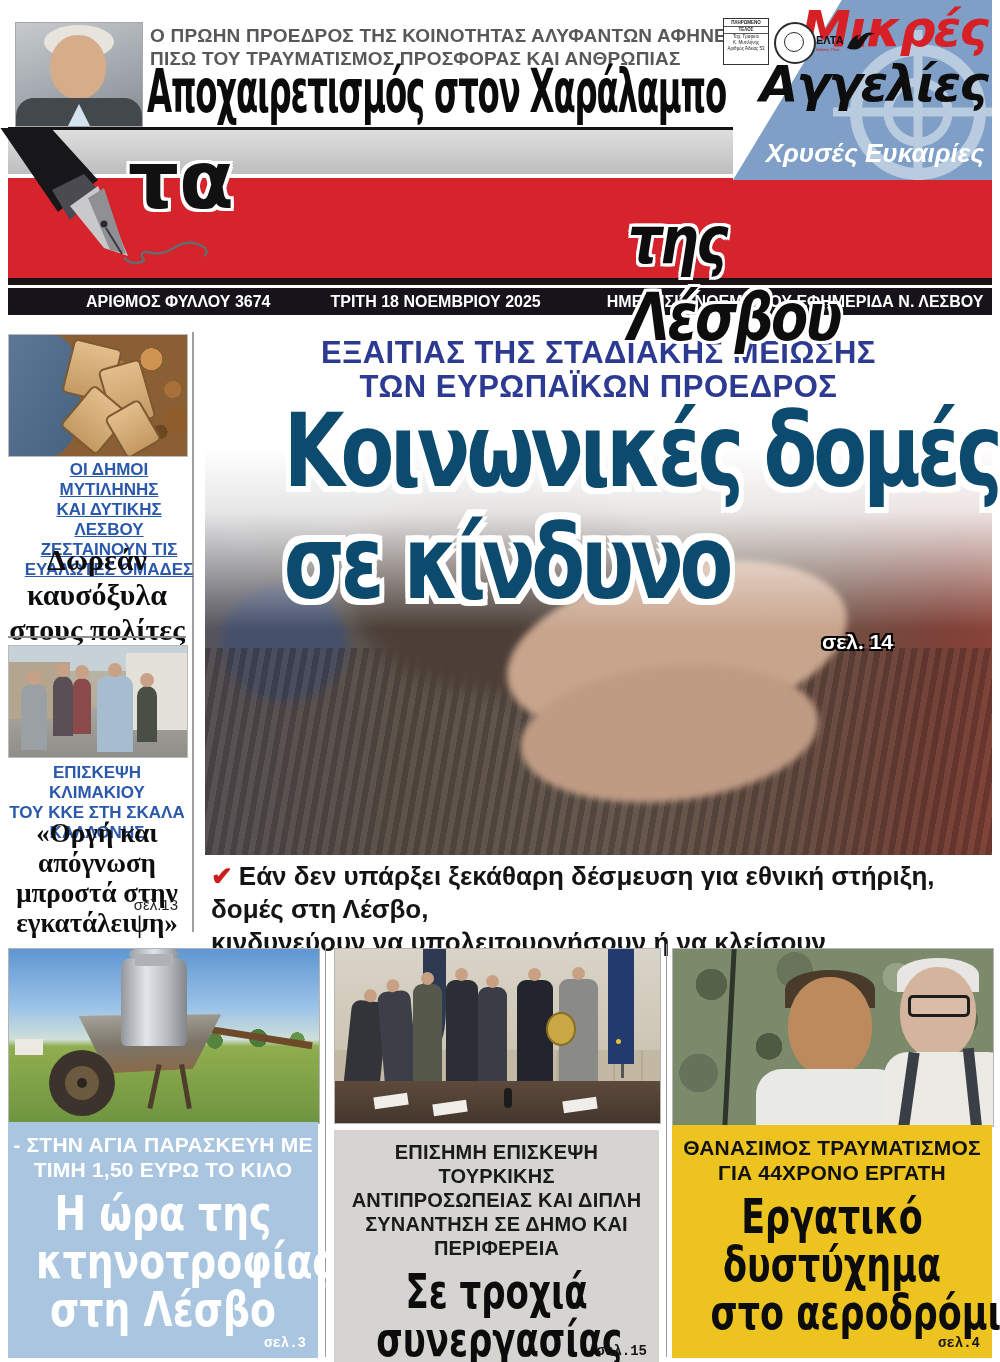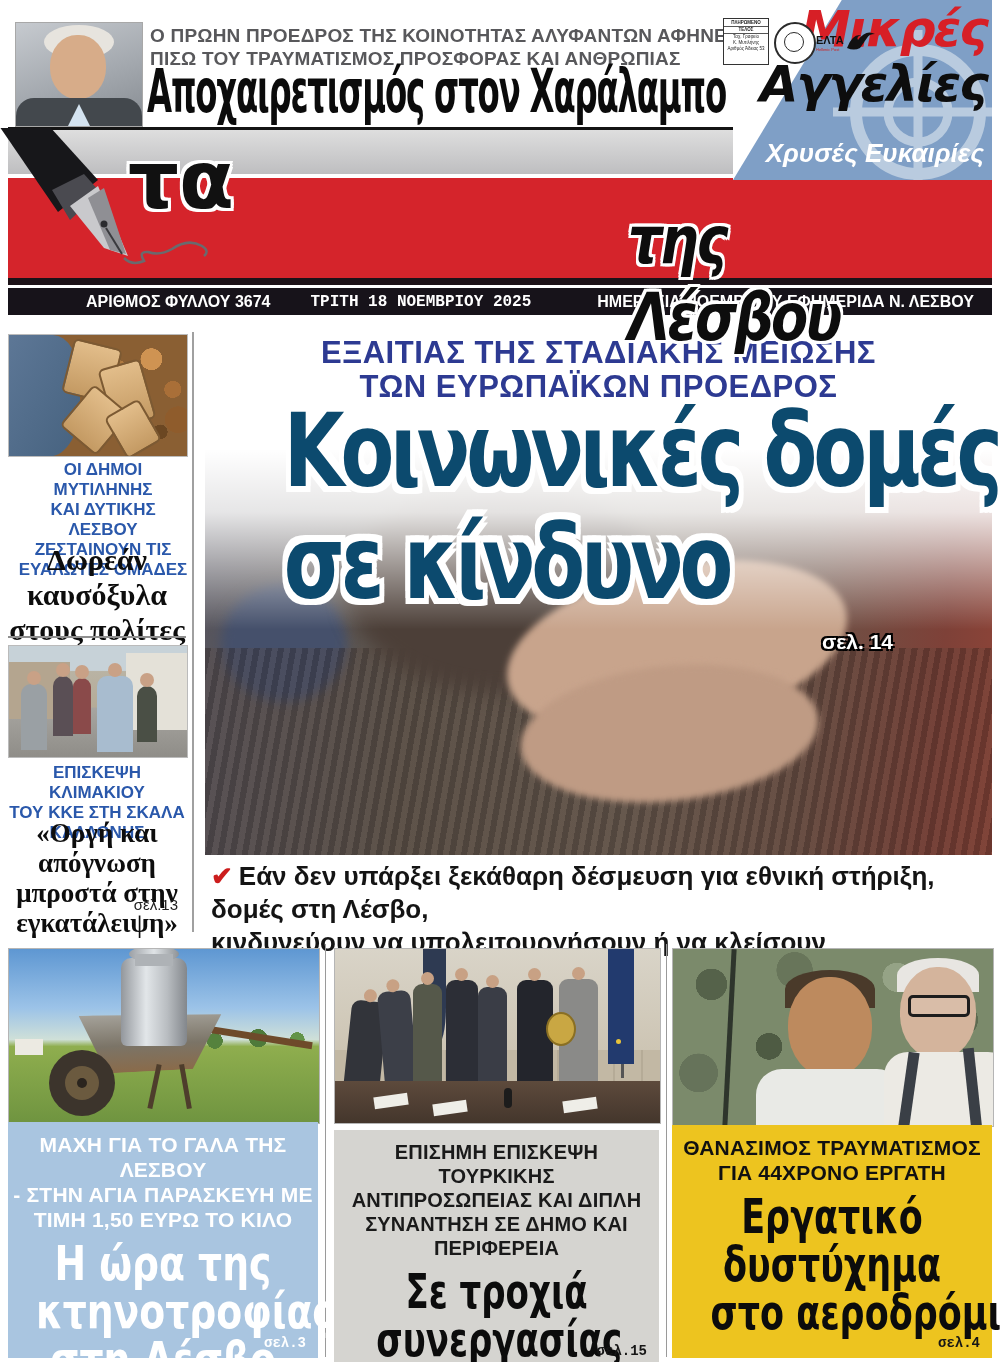--- a/index.html
+++ b/index.html
@@ -52,40 +52,40 @@
             text-shadow:-4px -4px 0 #111,4px -4px 0 #111,-4px 4px 0 #111,4px 4px 0 #111,0 4px 0 #111,4px 0 0 #111,0 -4px 0 #111,-4px 0 0 #111,9px 7px 4px rgba(40,40,40,.55);}
   .mast-tail{position:absolute;left:620px;top:72px;font-family:"DejaVu Sans",sans-serif;font-weight:bold;font-style:italic;
              font-size:66px;letter-spacing:-3px;color:#0d0d0d;z-index:3;transform:scale(.82,1);transform-origin:left top;
              text-shadow:-3px -3px 0 #fff,3px -3px 0 #fff,-3px 3px 0 #fff,3px 3px 0 #fff,0 3px 0 #fff,3px 0 0 #fff,0 -3px 0 #fff,-3px 0 0 #fff;}
   .pen{position:absolute;left:-8px;top:-2px;z-index:4;}
 
   
   .infobar{left:8px;top:288px;width:984px;height:27px;background:#17131a;color:#fff;display:flex;align-items:center;
            font-weight:bold;font-size:16px;}
   .infobar span{white-space:nowrap;}
-  .infobar .i1{margin-left:78px;} .infobar .i2{margin-left:40px;font-family:Liberation Mono, monospace;} .infobar .i3{margin-left:66px;}
+  .infobar .i1{margin-left:78px;} .infobar .i2{margin-left:60px;} .infobar .i3{margin-left:66px;}
 
   
   .vdiv{left:192px;top:332px;width:2px;height:600px;background:#a0a0a0;}
   .sb-photo1{left:8px;top:334px;width:178px;height:121px;border:1px solid #bbb;overflow:hidden;
      background:#8a5f33;
      background-image:radial-gradient(circle 18px at 80% 20%,#cf9352 60%,transparent 61%),
        radial-gradient(circle 14px at 92% 45%,#a96f38 60%,transparent 61%),
        radial-gradient(circle 16px at 70% 60%,#c98a4b 60%,transparent 61%),
        radial-gradient(circle 12px at 85% 80%,#6b4722 60%,transparent 61%),
        radial-gradient(circle 20px at 60% 30%,#b07a40 60%,transparent 61%),
        radial-gradient(circle 22px at 95% 70%,#8f5c2c 60%,transparent 61%);}
   .sb1-jacket{position:absolute;left:0;top:0;width:40%;height:100%;background:linear-gradient(120deg,#5d7796,#46627f);border-radius:0 38% 42% 0;}
   .log{position:absolute;background:linear-gradient(#e2bd8a,#c49a63);border:2px solid #7c5a33;border-radius:6px;}
   .log1{left:58px;top:8px;width:46px;height:52px;transform:rotate(14deg);}
   .log2{left:96px;top:28px;width:40px;height:58px;transform:rotate(-16deg);}
   .log3{left:62px;top:58px;width:44px;height:50px;transform:rotate(40deg);}
   .log4{left:104px;top:70px;width:36px;height:44px;transform:rotate(-30deg);}
   .sb-kicker{color:#2a58ab;font-weight:bold;text-align:center;font-size:17px;line-height:20px;}
-  .sbk1{left:14px;top:460px;width:178px;} .sbk2{left:8px;top:763px;width:178px;}
+  .sbk1{left:20px;top:460px;width:178px;text-decoration:underline;} .sbk2{left:8px;top:763px;width:178px;}
   .sb-head{font-family:"Liberation Serif",serif;font-weight:bold;color:#0d0d0d;text-align:center;}
   .sbh1{left:8px;top:542px;width:178px;font-size:30px;line-height:35px;}
   .sbh2{left:8px;top:818px;width:178px;font-size:27px;line-height:30px;}
   .sb-ref{font-size:15px;color:#222;text-align:right;}
   .sbr1{left:16px;top:648px;width:162px;} .sbr2{left:16px;top:896px;width:162px;}
   .sb-div{left:8px;top:636px;width:178px;height:2px;background:#8f8f8f;}
   .sb-photo2{left:8px;top:645px;width:178px;height:111px;border:1px solid #bbb;overflow:hidden;
      background:linear-gradient(#c7d2d8 0%,#c7d2d8 22%,#b9b3a4 23%,#b5ab97 55%,#a7a5a0 56%,#8f8d88 100%);}
   .kke-bldgL{position:absolute;left:0;top:14%;width:34%;height:52%;background:#b4a58f;}
   .kke-bldgR{position:absolute;right:0;top:6%;width:34%;height:70%;background:#e4e1d8;}
@@ -382,21 +382,20 @@
         <div class="wb-rim"></div>
         <div class="wb-hub"></div>
       </div>
     <div class="wb-can">
         <div class="wb-canlid"></div>
         <div class="wb-canneck"></div>
       </div>
   </div>
   <div class="abs b-block bb1">
     <div class="b-kick">
-      <div>ΜΑΧΗ ΓΙΑ ΤΟ ΓΑΛΑ ΤΗΣ ΛΕΣΒΟΥ</div>
       <div>- ΣΤΗΝ ΑΓΙΑ ΠΑΡΑΣΚΕΥΗ ΜΕ</div>
       <div>ΤΙΜΗ 1,50 ΕΥΡΩ ΤΟ ΚΙΛΟ</div>
     </div>
     <div class="b-head">
       <div>Η ώρα της</div>
       <div>κτηνοτροφίας</div>
       <div>στη Λέσβο</div>
     </div>
     <div class="b-ref">σελ.3</div>
   </div>

